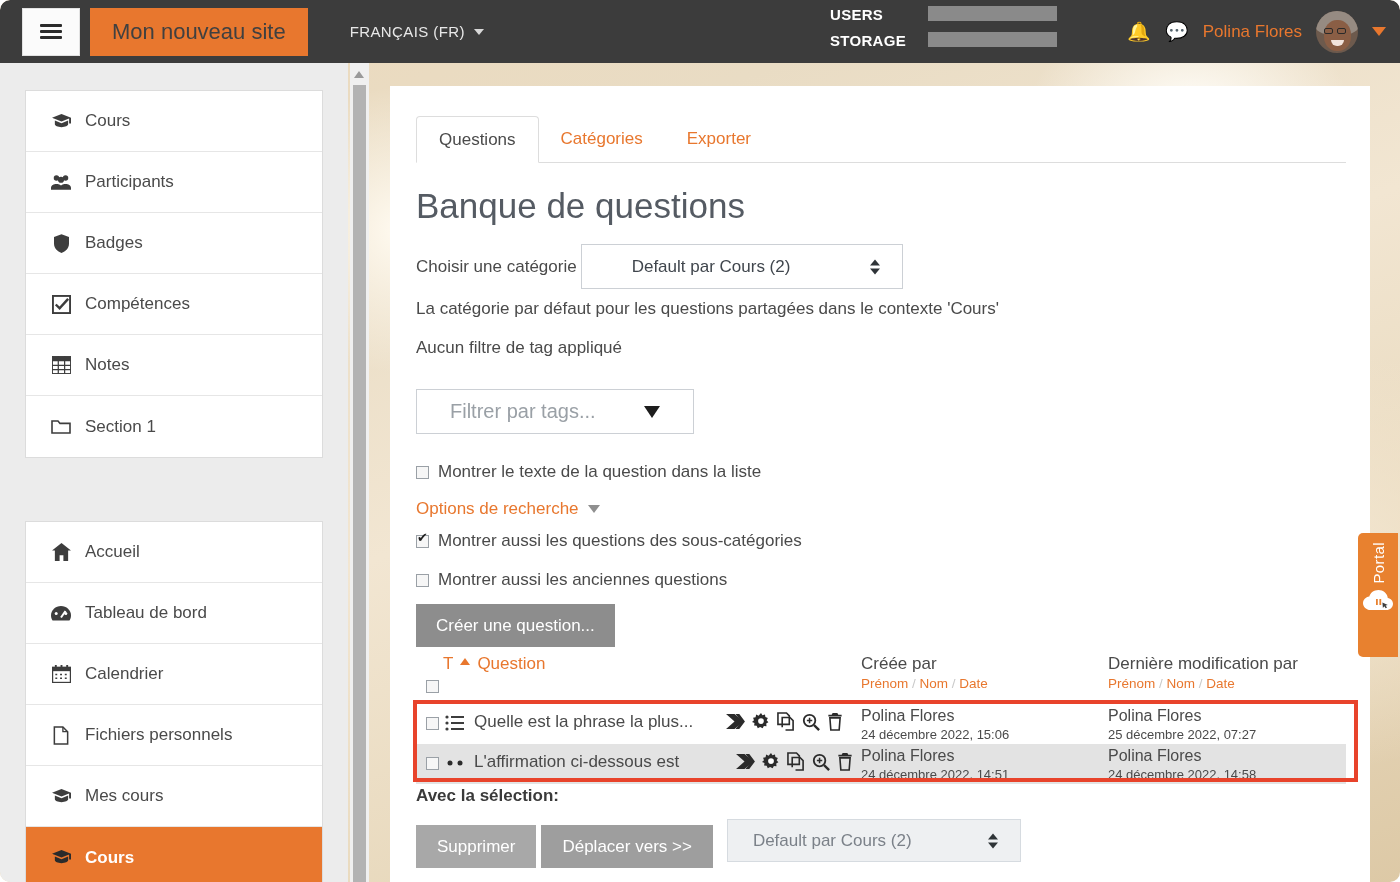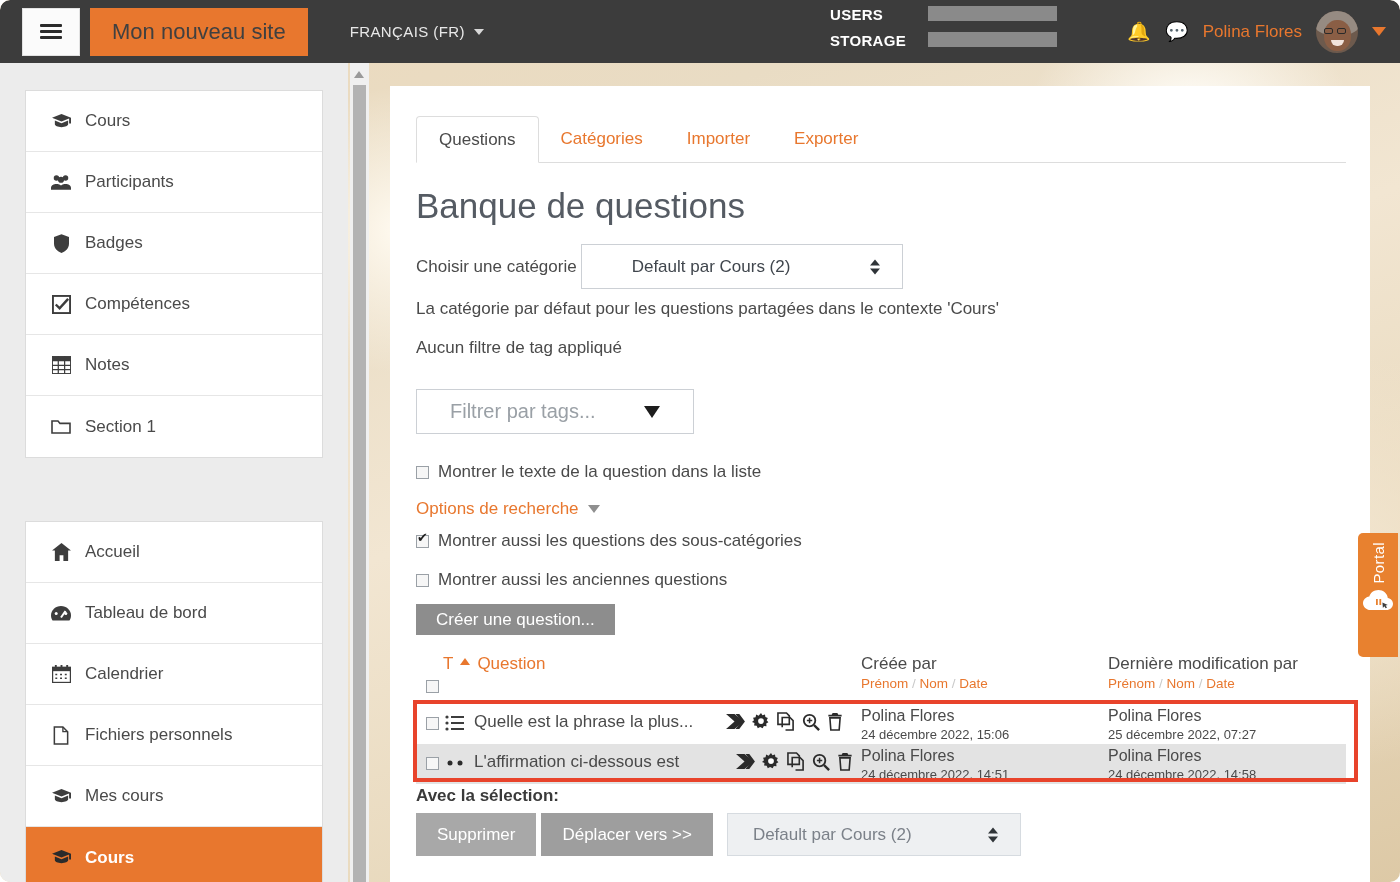--- a/index.html
+++ b/index.html
@@ -198,21 +198,21 @@
   .srchopts {
     position: absolute; left: 26px; top: 413px;
     display: flex; align-items: center; gap: 9px;
     font-size: 17px; color: #e8772e; cursor: pointer;
   }
   .srchopts .tri-s {
     width: 0; height: 0; border-left: 6px solid transparent;
     border-right: 6px solid transparent; border-top: 8px solid #8f8f8f;
   }
   .createbtn {
-    position: absolute; left: 26px; top: 518px; height: 31px;
+    position: absolute; left: 26px; top: 518px; height: 43px;
     background: #8d8d8d; color: #ffffff; font-size: 17px;
     display: flex; align-items: center; padding: 0 20px; cursor: pointer;
   }
 
   
   .qtable { position: absolute; left: 26px; top: 568px; width: 930px; }
   .thead { position: relative; height: 50px; }
   .th-sort {
     position: absolute; left: 27px; top: 0;
     display: flex; align-items: center; gap: 7px; font-size: 17px; color: #e8772e;
@@ -266,21 +266,21 @@
 
   .withsel {
     position: absolute; left: 416px; top: 786px;
     font-size: 17px; color: #3a3a3a; font-weight: bold;
   }
   .botbar {
     position: absolute; left: 416px; top: 813px; display: flex; align-items: center; gap: 2px;
   }
   .gbtn {
     height: 43px; background: #a8a8a8; color: #ffffff; font-size: 17px;
-    display: flex; align-items: center; padding: 0 21px; cursor: pointer;
+    display: flex; align-items: center; padding: 0 21px; cursor: pointer; margin-top: 12px;
   }
   .gbtn.second { background: #9e9e9e; margin-left: 3px; text-align: right; }
   .selbox2 {
     position: relative; margin-left: 12px; width: 294px; height: 43px;
     border: 1px solid #d6dbe0; background: #eef0f2;
     display: flex; align-items: center; padding-left: 25px;
     font-size: 17px; color: #7b8189; cursor: pointer;
   }
   .selbox2 .updown { position: absolute; right: 22px; top: 50%; transform: translateY(-50%);
     display: flex; flex-direction: column; gap: 3px; }
@@ -470,21 +470,20 @@
   <div class="lscroll">
     <div class="uparrow"></div>
     <div class="thumb"></div>
   </div>
 
   <div class="maincard">
 
     <div class="tabs">
       <div class="tab active">Questions</div>
       <div class="tab">Catégories</div>
-      <div class="tab">Importer</div>
       <div class="tab">Exporter</div>
     </div>
 
     <div class="pagetitle">Banque de questions</div>
 
     <div class="catrow">
       <span class="catlabel">Choisir une catégorie</span>
       <span class="selbox">
         <span>Default par Cours (2)</span>
         <span class="updown">

